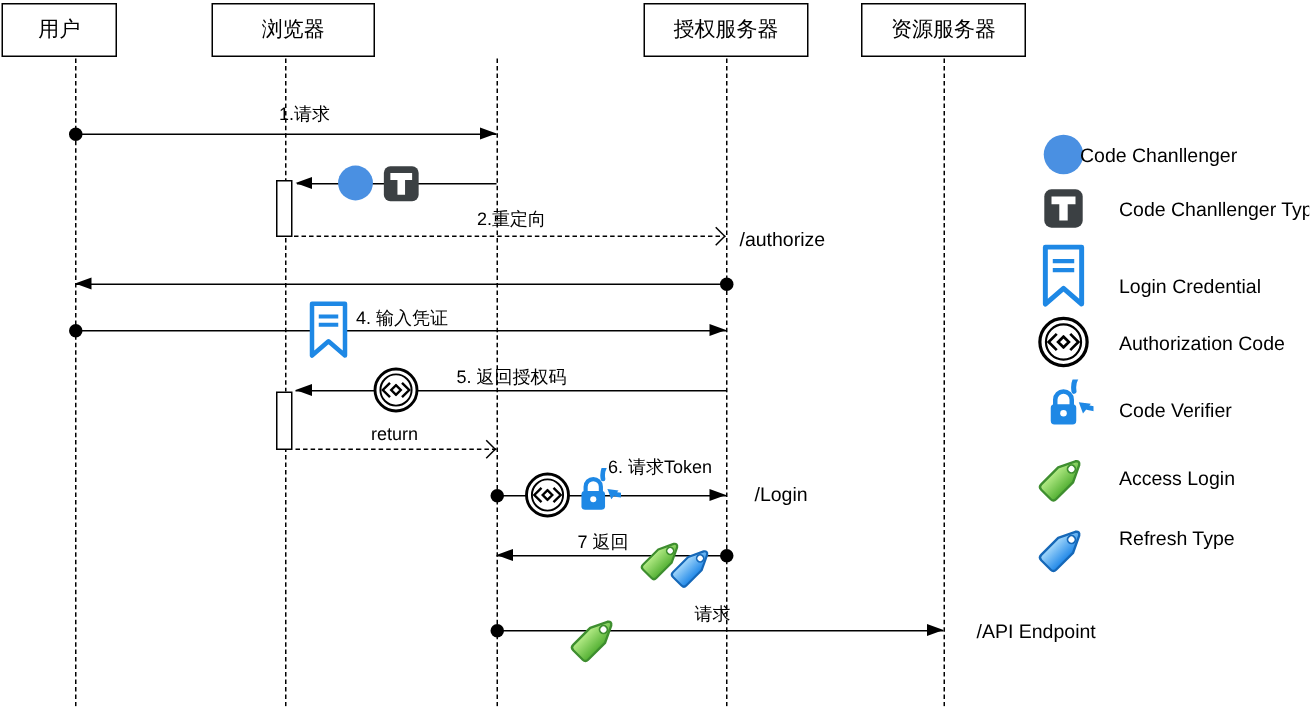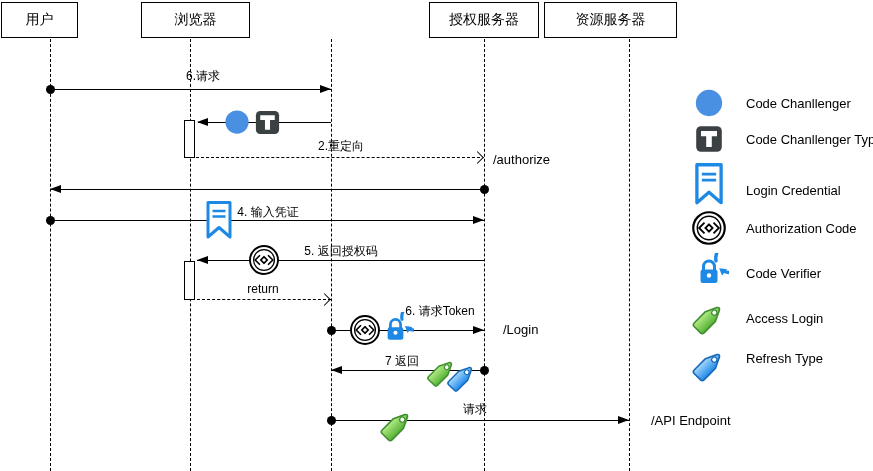--- a/index.html
+++ b/index.html
@@ -80,37 +80,37 @@
 
   <div class="actor" style="left:1px;width:77px">
       <span>用户</span>
     </div>
   <div class="actor" style="left:141px;width:109px">
       <span>浏览器</span>
     </div>
   <div class="actor" style="left:429px;width:110px">
       <span>授权服务器</span>
     </div>
-  <div class="actor" style="left:544px;width:133px">
+  <div class="actor" style="left:574px;width:110px">
       <span>资源服务器</span>
     </div>
 
   <div class="lifeline" style="left:50px"></div>
   <div class="lifeline" style="left:190px"></div>
   <div class="lifeline" style="left:331px"></div>
   <div class="lifeline" style="left:484px"></div>
   <div class="lifeline" style="left:629px"></div>
 
   <div class="activation" style="left:184px;top:120px;height:38px"></div>
   <div class="activation" style="left:184px;top:261px;height:39px"></div>
 
   <div class="msg" style="left:50px;top:89px;width:281px"></div>
   <div class="dot" style="left:45.5px;top:84.5px"></div>
   <div class="tri-r" style="left:320px;top:84.5px"></div>
-  <div class="mlabel" style="left:203px;top:68px">6.请求</div>
+  <div class="mlabel" style="left:203px;top:68px">1.请求</div>
 
   <div class="msg" style="left:198px;top:122px;width:133px"></div>
   <div class="tri-l" style="left:197px;top:117.5px"></div>
   <svg class="ic" style="left:222px;top:107px" width="30" height="30">
       <use href="#sym-circle" xlink:href="#sym-circle"></use>
     </svg>
   <svg class="ic" style="left:253px;top:108px" width="29" height="29">
       <use href="#sym-tsquare" xlink:href="#sym-tsquare"></use>
     </svg>
 
@@ -171,21 +171,21 @@
   <svg class="ic" style="left:377px;top:405px" width="40" height="40">
       <use href="#sym-tag-green" xlink:href="#sym-tag-green"></use>
     </svg>
   <div class="mlabel" style="left:475px;top:401px">请求</div>
   <div class="endpoint" style="left:651px;top:413px">/API Endpoint</div>
 
   <div>
     <svg class="ic" style="left:692px;top:86px" width="34" height="34">
         <use href="#sym-circle" xlink:href="#sym-circle"></use>
       </svg>
-    <div class="legend-label" style="left:746px;top:96px">Code Chanllenger</div>
+    <div class="legend-label" style="left:720px;top:96px">Code Chanllenger</div>
 
     <svg class="ic" style="left:693px;top:123px" width="32" height="32">
         <use href="#sym-tsquare" xlink:href="#sym-tsquare"></use>
       </svg>
     <div class="legend-label" style="left:746px;top:132px">Code Chanllenger Type</div>
 
     <svg class="ic" style="left:687px;top:162px" width="44" height="44">
         <use href="#sym-bookmark" xlink:href="#sym-bookmark"></use>
       </svg>
     <div class="legend-label" style="left:746px;top:183px">Login Credential</div>

